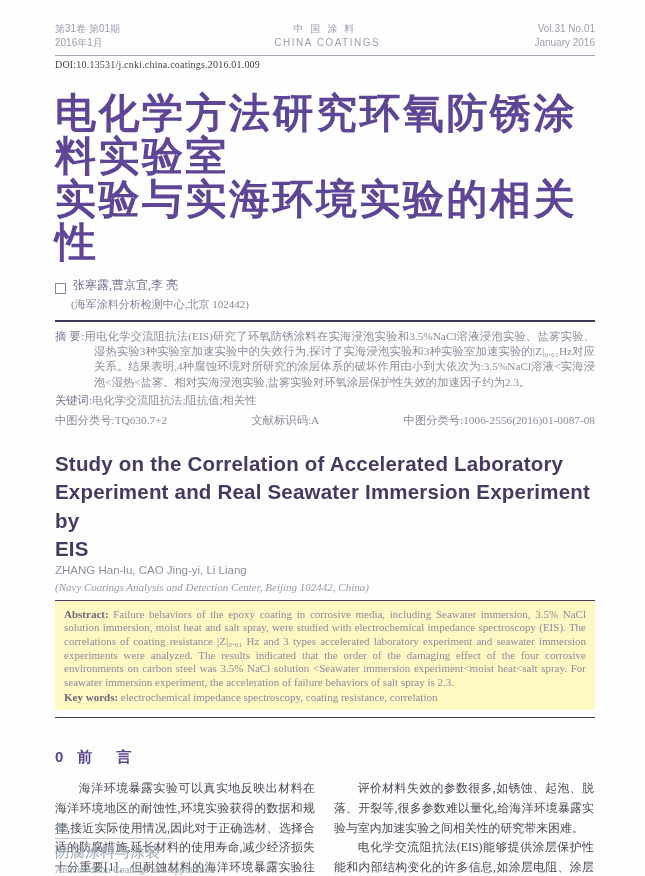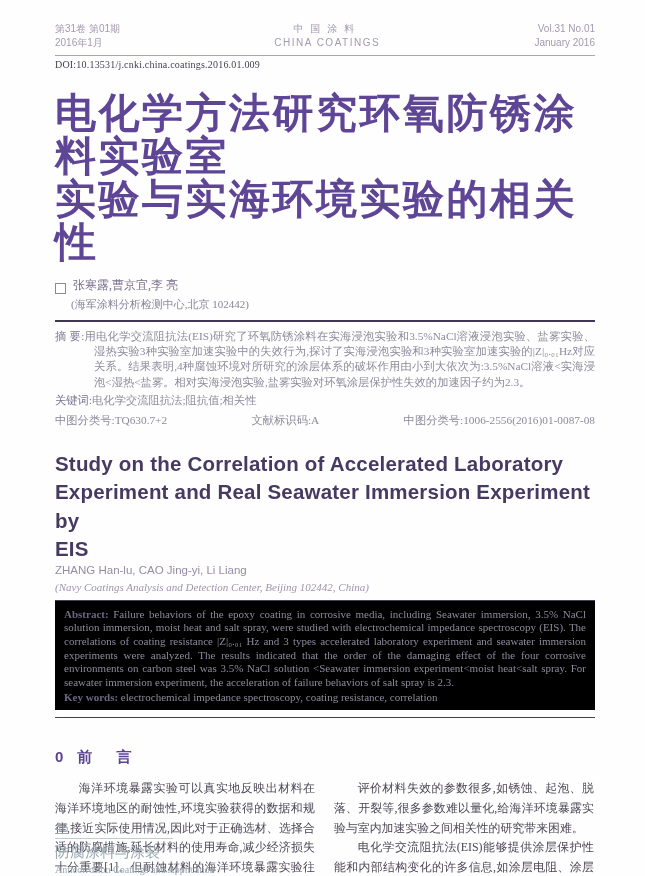--- a/index.html
+++ b/index.html
@@ -32,21 +32,21 @@
   .kw-cn{margin:3px 0 0 0;font-size:11.3px;color:#8e8a9b;}
   .class-row{margin:5px 0 0 0;display:flex;justify-content:space-between;
     font-size:11.3px;color:#8e8a9b;gap:24px;}
   
   .title-en{margin-top:22px;color:#473a61;font-family:"Liberation Sans","DejaVu Sans",sans-serif;
     font-weight:700;font-size:20.5px;line-height:28.5px;letter-spacing:.2px;}
   .authors-en{margin-top:0;font-size:11.5px;color:#958da3;font-family:"Liberation Sans",sans-serif;}
   .affil-en{margin-top:5px;font-size:11px;color:#9c95a9;font-style:italic;}
   .rule-mid{border:none;border-top:1.8px solid #463e58;margin:7px 0 0 0;}
   
-  .abs-box{background:#000000;padding:7px 9px 5px 9px;}
+  .abs-box{background:#fef9c3;padding:7px 9px 5px 9px;}
   .en-abstract{margin:0;font-size:11px;line-height:13.6px;color:#8e8a9b;text-align:justify;}
   .en-abstract .lbl,.kw-en .lbl{font-weight:700;color:#6d6680;}
   .kw-en{margin:2px 0 0 0;font-size:11px;line-height:13.6px;color:#8e8a9b;}
   
   .sec-head{margin-top:30px;color:#5c4390;font-family:"Liberation Sans","DejaVu Sans",sans-serif;
     font-weight:700;font-size:15px;display:flex;gap:14px;}
   .sec-head .sec-title{letter-spacing:10px;}
   
   .cols{display:flex;gap:19px;margin-top:12px;}
   .col{width:260px;font-size:11.9px;line-height:19.8px;color:#4b4654;text-align:justify;}

